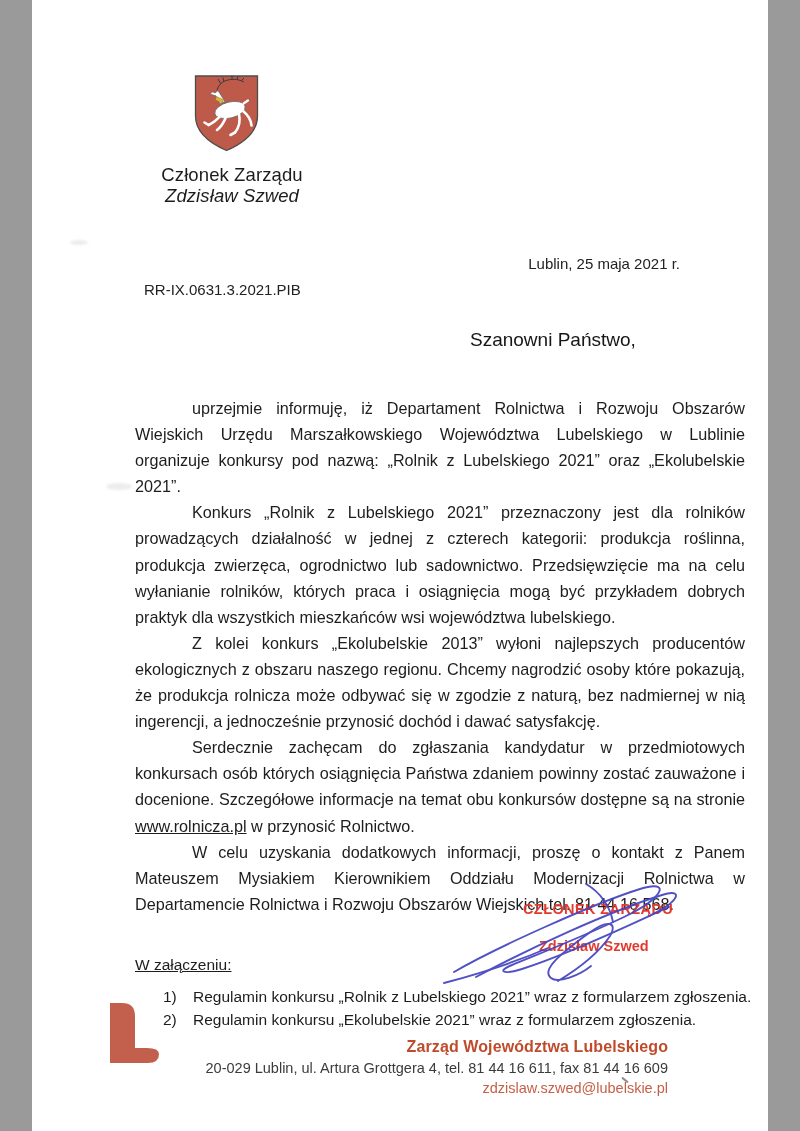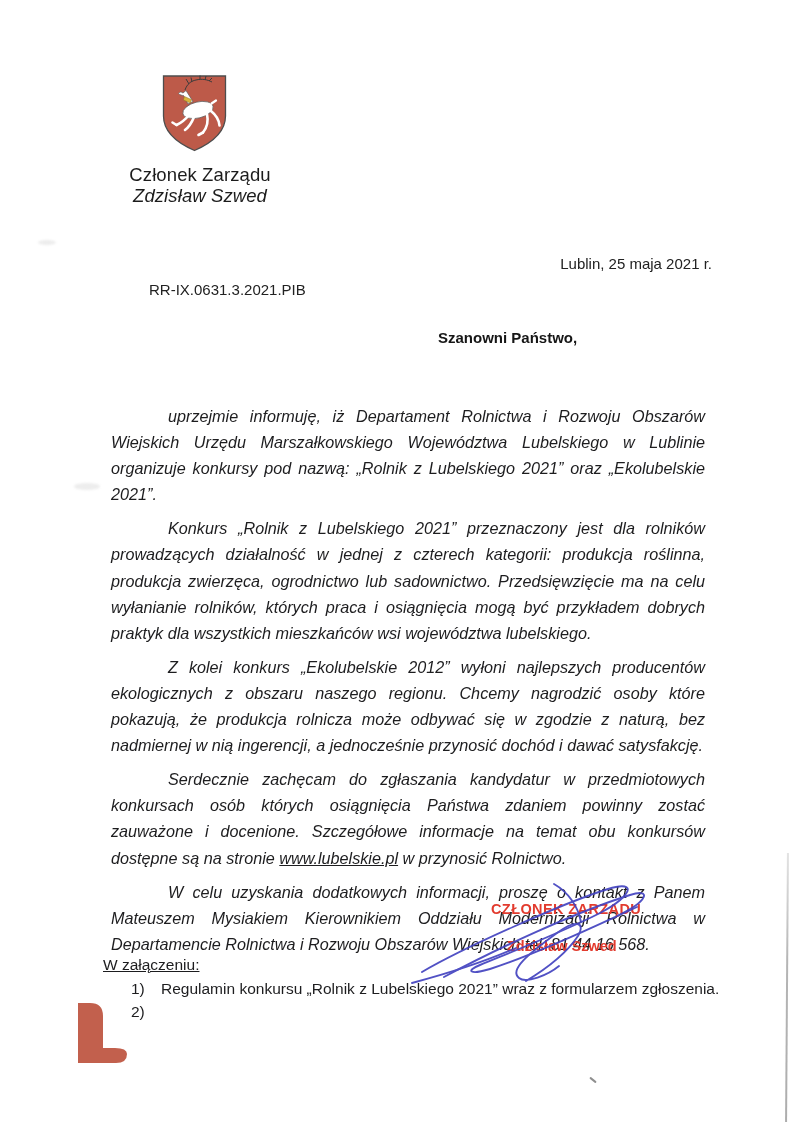--- a/index.html
+++ b/index.html
@@ -3,70 +3,70 @@
 <meta charset="utf-8">
 <style>
   html,body{margin:0;padding:0;}
   body{
     background:#9a9a9a;
     font-family:"Liberation Sans", sans-serif;
     -webkit-font-smoothing:antialiased;
   }
   .page{
     position:relative;
-    width:800px;height:1131px;
+    width:736px;height:1131px;
     margin:0 auto;
     background:#ffffff;
     overflow:hidden;
     color:#1d1d1f;
   }
   
   .crest{position:absolute;left:161px;top:74px;width:67px;height:79px;}
   .sender-block{
     position:absolute;left:72px;top:165px;width:256px;
     text-align:center;font-size:18.5px;line-height:20.5px;color:#1c1c1c;
     letter-spacing:0.1px;
   }
   .sender-block .name{font-style:italic;}
   
   .place-date{
     position:absolute;top:255px;right:88px;
     font-size:15px;color:#222;
   }
   .ref-number{
     position:absolute;left:112px;top:281px;
-    font-size:15px;color:#222;margin-left:37px;
+    font-size:15px;color:#222;
   }
   .salutation{
     position:absolute;left:438px;top:329px;
-    font-size:15px;font-weight:bold;color:#161616;
+    font-size:19px;font-weight:normal;color:#161616;
   }
   
   .letter-body{
     position:absolute;left:103px;top:395px;width:610px;
     font-size:16.2px;line-height:26.1px;color:#1d1d1f;
     text-align:justify;
   }
-  .letter-body p{margin:8px;text-indent:57px;font-style:italic;}
+  .letter-body p{margin:0;text-indent:57px;}
   .inline-link{
     color:#1d1d1f;text-decoration:underline;cursor:pointer;
   }
   
   .sig-title{
     position:absolute;left:491px;top:901px;
     font-size:14.5px;font-weight:bold;letter-spacing:0.4px;color:#e23b2e;
   }
   .sig-name{
     position:absolute;left:507px;top:938px;
     font-size:14.5px;font-weight:bold;color:#e23b2e;
   }
   .sig-ink{position:absolute;left:408px;top:876px;width:255px;height:108px;pointer-events:none;}
   
   .attachments{position:absolute;left:103px;top:956px;font-size:15.5px;color:#1d1d1f;}
-  .attachments .att-heading{text-decoration:underline;margin-bottom:4px;}
+  .attachments .att-heading{text-decoration:underline;margin-bottom:12px;}
   .att-item{display:flex;margin-left:28px;line-height:22.5px;}
   .att-item .att-no{width:30px;}
   
   .l-logo{position:absolute;left:78px;top:1003px;width:49px;height:60px;}
   .footer-block{
     position:absolute;right:100px;top:1037px;width:480px;
     text-align:right;line-height:20.5px;
   }
   .footer-org{font-size:16px;font-weight:bold;color:#bf4b2b;letter-spacing:0.1px;}
   .footer-address{font-size:14.5px;color:#3b3b3b;}
@@ -129,22 +129,22 @@
   </div>
 
   <div class="place-date">Lublin, 25 maja 2021 r.</div>
   <div class="ref-number">RR-IX.0631.3.2021.PIB</div>
 
   <div class="salutation">Szanowni Państwo,</div>
 
   <div class="letter-body">
     <p><span>uprzejmie informuję, iż Departament Rolnictwa i Rozwoju Obszarów Wiejskich Urzędu Marszałkowskiego Województwa Lubelskiego w Lublinie organizuje konkursy pod nazwą: „Rolnik z Lubelskiego 2021” oraz „Ekolubelskie 2021”.</span></p>
     <p><span>Konkurs „Rolnik z Lubelskiego 2021” przeznaczony jest dla rolników prowadzących działalność w jednej z czterech kategorii: produkcja roślinna, produkcja zwierzęca, ogrodnictwo lub sadownictwo. Przedsięwzięcie ma na celu wyłanianie rolników, których praca i osiągnięcia mogą być przykładem dobrych praktyk dla wszystkich mieszkańców wsi województwa lubelskiego.</span></p>
-    <p><span>Z kolei konkurs „Ekolubelskie 2012” wyłoni najlepszych producentów ekologicznych z obszaru naszego regionu. Chcemy nagrodzić osoby które pokazują, że produkcja rolnicza może odbywać się w zgodzie z naturą, bez nadmiernej w nią ingerencji, a jednocześnie przynosić dochód i dawać satysfakcję.</span></p>
-    <p><span>Serdecznie zachęcam do zgłaszania kandydatur w przedmiotowych konkursach osób których osiągnięcia Państwa zdaniem powinny zostać zauważone i docenione. Szczegółowe informacje na temat obu konkursów dostępne są na stronie </span><span class="inline-link">www.lubelskie.pl</span><span> w przynosić Rolnictwo.</span></p>
+    <p><span>Z kolei konkurs „Ekolubelskie 2013” wyłoni najlepszych producentów ekologicznych z obszaru naszego regionu. Chcemy nagrodzić osoby które pokazują, że produkcja rolnicza może odbywać się w zgodzie z naturą, bez nadmiernej w nią ingerencji, a jednocześnie przynosić dochód i dawać satysfakcję.</span></p>
+    <p><span>Serdecznie zachęcam do zgłaszania kandydatur w przedmiotowych konkursach osób których osiągnięcia Państwa zdaniem powinny zostać zauważone i docenione. Szczegółowe informacje na temat obu konkursów dostępne są na stronie </span><span class="inline-link">www.rolnicza.pl</span><span> w przynosić Rolnictwo.</span></p>
     <p><span>W celu uzyskania dodatkowych informacji, proszę o kontakt z Panem Mateuszem Mysiakiem Kierownikiem Oddziału Modernizacji Rolnictwa w Departamencie Rolnictwa i Rozwoju Obszarów Wiejskich tel. 81 44 16 568.</span></p>
   </div>
 
   <div class="sig-title">CZŁONEK ZARZĄDU</div>
   <div class="sig-name">Zdzisław Szwed</div>
   <svg class="sig-ink" viewBox="0 0 255 108" aria-hidden="true">
     <g fill="none" stroke="#4343c0" stroke-width="1.9" stroke-linecap="round" opacity="0.92">
       <path d="M14,96 C55,72 155,27 200,13 C232,3 224,22 184,41 C140,62 96,79 72,89 C57,95 62,99 82,93 C130,78 196,46 229,31"></path>
       <path d="M36,101 C88,73 168,36 222,19 C244,12 240,25 211,39"></path>
       <path d="M118,105 C138,93 158,78 170,60 C178,46 168,43 149,57 C120,78 101,94 111,102 C118,108 140,99 151,90"></path>
@@ -154,26 +154,32 @@
   </svg>
 
   <div class="attachments">
     <div class="att-heading">W załączeniu:</div>
     <div class="att-item">
       <span class="att-no">1)</span>
       <span>Regulamin konkursu „Rolnik z Lubelskiego 2021” wraz z formularzem zgłoszenia.</span>
     </div>
     <div class="att-item">
       <span class="att-no">2)</span>
+      <span>Regulamin konkursu „Ekolubelskie 2021” wraz z formularzem zgłoszenia.</span>
     </div>
   </div>
 
   <svg class="l-logo" viewBox="0 0 49 60" aria-hidden="true">
     <path d="M0,0 H12 Q25,0 25,13 V45 H37 Q49,45 49,51 Q49,60 38,60 H0 Z" fill="#c2604d"></path>
   </svg>
 
+  <div class="footer-block">
+    <div class="footer-org">Zarząd Województwa Lubelskiego</div>
+    <div class="footer-address">20-029 Lublin, ul. Artura Grottgera 4, tel. 81 44 16 611, fax 81 44 16 609</div>
+    <div class="footer-email">zdzislaw.szwed@lubelskie.pl</div>
+  </div>
 
   <div class="scan-line"></div>
   <div class="smudge smudge-1"></div>
   <div class="smudge smudge-2"></div>
   <div class="tiny-mark"></div>
 
 </div>
 
 </body></html>

